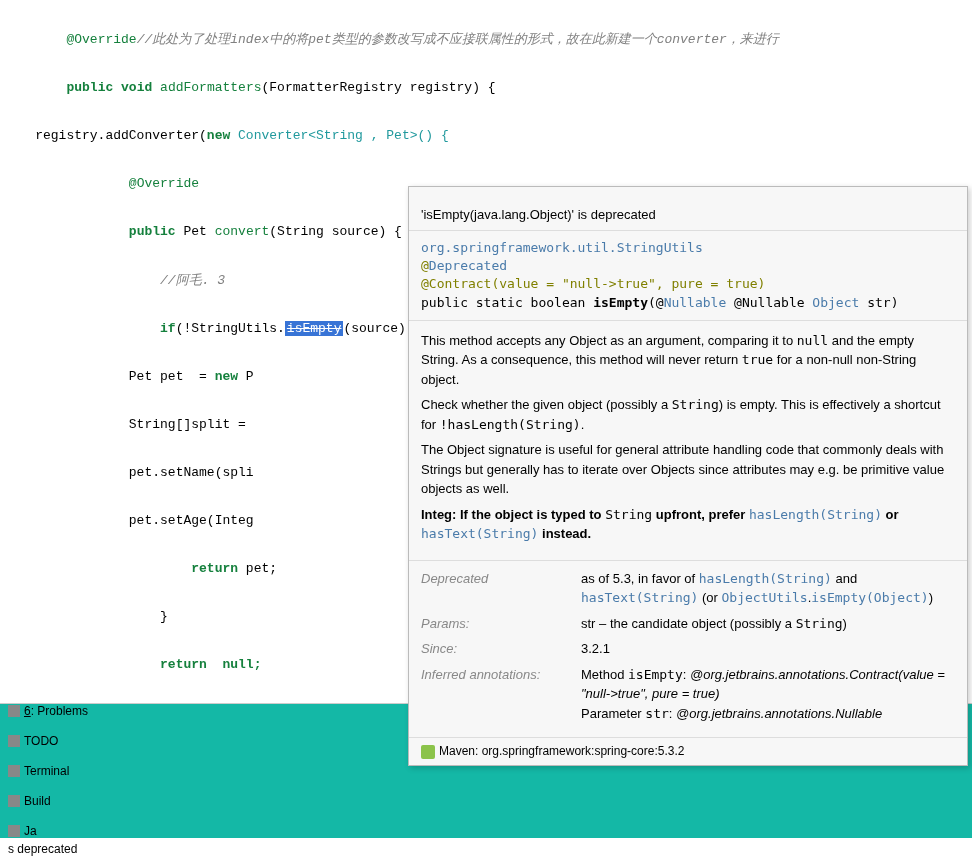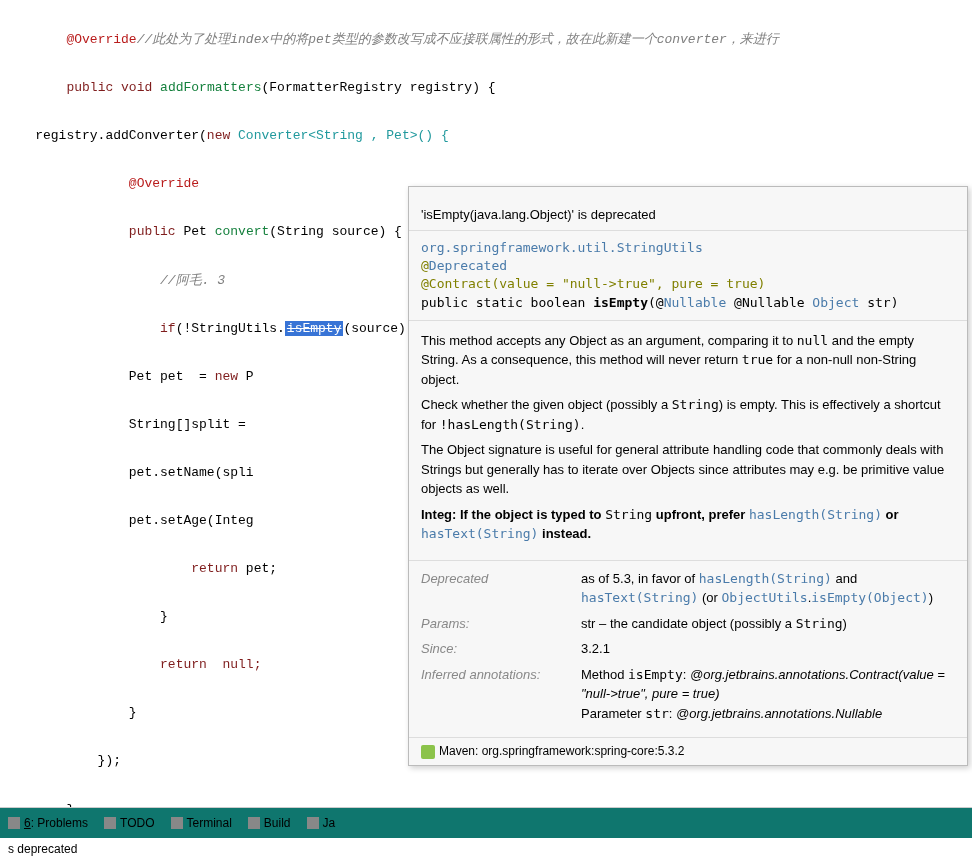--- a/index.html
+++ b/index.html
@@ -1,22 +1,22 @@
 <!DOCTYPE html>
 <html><head>
   <meta charset="utf-8">
   <style>
     * { margin: 0; padding: 0; box-sizing: border-box; }
     body { font-family: Consolas, 'Courier New', monospace; font-size: 13px; background: #fff; color: #000; width: 972px; height: 860px; overflow: hidden; position: relative; }
     .editor { padding: 4px 0 0 4px; line-height: 1.85; white-space: pre; overflow: hidden; }
     .line { display: block; }
-    .annotation-y { color: #b91c1c; }
+    .annotation-y { color: #15803d; }
     .comment { color: #808080; font-style: italic; }
     .deprecated { text-decoration: line-through; background: #3874d6; color: #fff; padding: 0 2px; }
-    .c-kw { color: #7f1d1d; font-weight: normal; }
+    .c-kw { color: #15803d; font-weight: bold; }
     .c-type { color: #20999d; }
     .c-name { color: #15803d; }
     
     .tooltip { position: absolute; top: 186px; left: 408px; width: 560px; background: #f7f7f7; border: 1px solid #bbb; box-shadow: 2px 2px 6px rgba(0,0,0,0.2); font-family: sans-serif; font-size: 13px; }
     .tt-header { padding: 8px 12px; border-bottom: 1px solid #ddd; margin-top: 12px; }
     .tt-code { padding: 8px 12px; font-family: Consolas, monospace; border-bottom: 1px solid #ddd; line-height: 1.4; }
     .tt-code .pkg { color: #4a7baa; }
     .tt-code .ann { color: #808000; }
     .tt-code .link { color: #4a7baa; }
     .tt-body { padding: 10px 12px; line-height: 1.5; border-bottom: 1px solid #ddd; }
@@ -27,21 +27,21 @@
     .tt-table { padding: 8px 12px; border-bottom: 1px solid #ddd; }
     .tt-table .row { display: flex; margin-bottom: 6px; line-height: 1.5; }
     .tt-table .label { width: 160px; color: #888; font-style: italic; flex-shrink: 0; }
     .tt-table .value { flex: 1; }
     .tt-table .link { color: #4a7baa; font-family: Consolas, monospace; }
     .tt-table .mono { font-family: Consolas, monospace; }
     .tt-table .italic { font-style: italic; }
     .tt-footer { padding: 6px 12px; font-size: 12px; }
     .tt-footer .icon { display: inline-block; width: 14px; height: 14px; background: #8bc34a; margin-right: 4px; vertical-align: middle; border-radius: 2px; }
     
-    .statusbar { position: absolute; bottom: 22px; left: 0; right: 0; display: flex; gap: 16px; padding: 8px 8px; border-top: 1px solid #ccc; background: #0f766e; font-family: sans-serif; font-size: 12px; }
+    .statusbar { position: absolute; bottom: 22px; left: 0; right: 0; display: flex; gap: 16px; padding: 0 8px; border-top: 1px solid #ccc; background: #14b8a6; font-family: sans-serif; font-size: 12px; flex-direction: column; }
     .statusbar .item { display: flex; align-items: center; gap: 4px; cursor: pointer; }
     .statusbar .item u { text-decoration: underline; }
     .status-msg { position: absolute; bottom: 0; left: 0; right: 0; padding: 4px 8px; font-family: sans-serif; font-size: 12px; background: #fff; }
     .sb-icon { width: 12px; height: 12px; background: #888; display: inline-block; }
   </style>
 </head>
 <body>
 
 <div class="editor">
 <span class="line">        <span class="annotation-y">@Override</span><span class="comment">//此处为了处理index中的将pet类型的参数改写成不应接联属性的形式，故在此新建一个converter，来进行</span></span>

